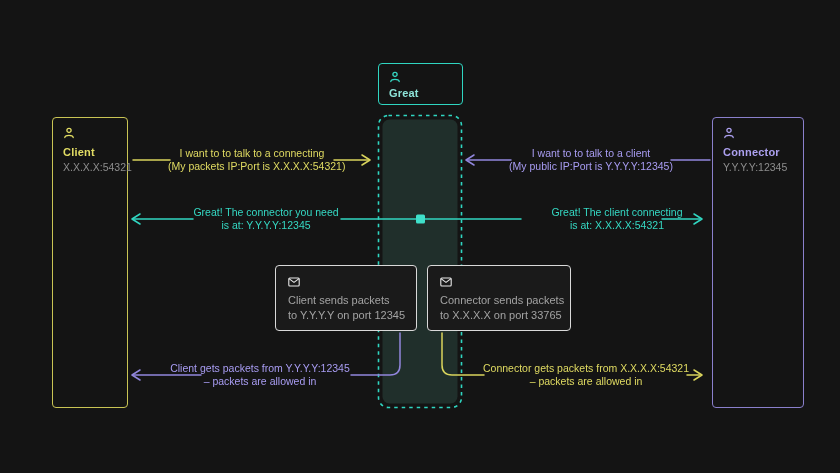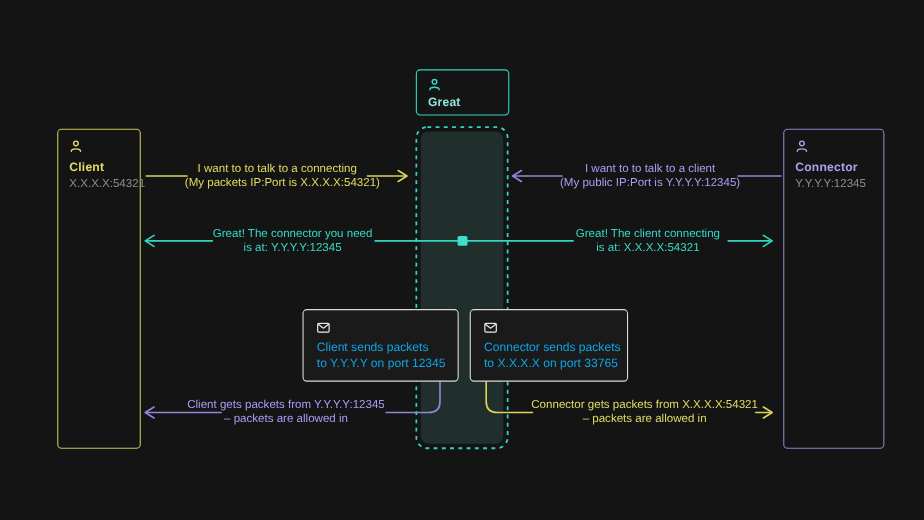--- a/index.html
+++ b/index.html
@@ -16,37 +16,37 @@
   .node .addr{font-size:10.5px;font-weight:500;color:#8d8d8d;margin-top:3px;white-space:nowrap;}
   .client-box{left:52px;top:117px;width:76px;height:291px;border:1.5px solid #c9c454;}
   .client-box .title{color:#e2dd64;}
   .relay-box{left:378px;top:63px;width:85px;height:42px;border:1.5px solid #2fd6c1;padding:7px 10px;}
   .relay-box .title{color:#8ee4d9;margin-top:4px;}
   .connector-box{left:712px;top:117px;width:92px;height:291px;border:1.5px solid #8a80cc;}
   .connector-box .title{color:#aca0ef;}
   .note{
     position:absolute;box-sizing:border-box;background:#1a1a1a;
     border:1.5px solid #d9d9d9;border-radius:4px;padding:11px 12px;
-    color:#0ea5e9;z-index:5;margin-top:16px;
+    color:#a3a3a3;z-index:5;
   }
   .note .nline{font-size:11px;font-weight:500;line-height:15px;white-space:nowrap;}
   .note .env{margin-bottom:6px;}
   .note-left{left:275px;top:265px;width:142px;height:66px;}
   .note-right{left:427px;top:265px;width:144px;height:66px;}
   .alabel{
     position:absolute;text-align:center;font-size:10.5px;font-weight:500;
     line-height:13px;white-space:nowrap;z-index:4;
   }
   .alabel.yellow{color:#e0db62;}
   .alabel.purple{color:#a89cf2;}
   .alabel.teal{color:#35d9c4;}
   .lbl-c2r{left:168px;top:147px;width:168px;}
   .lbl-n2r{left:508px;top:147px;width:166px;}
   .lbl-r2c{left:190px;top:206px;width:152px;}
-  .lbl-r2n{left:516px;top:206px;width:146px;}
+  .lbl-r2n{left:544px;top:206px;width:146px;}
   .lbl-cgets{left:168px;top:362px;width:184px;}
   .lbl-ngets{left:482px;top:362px;width:208px;}
 </style>
 </head>
 <body>
 
 <div class="canvas">
 
   <svg width="86" height="296" style="left:377px;top:114px;">
     <rect x="5.5" y="5.5" width="75" height="284" rx="7" fill="#202f2b"></rect>

